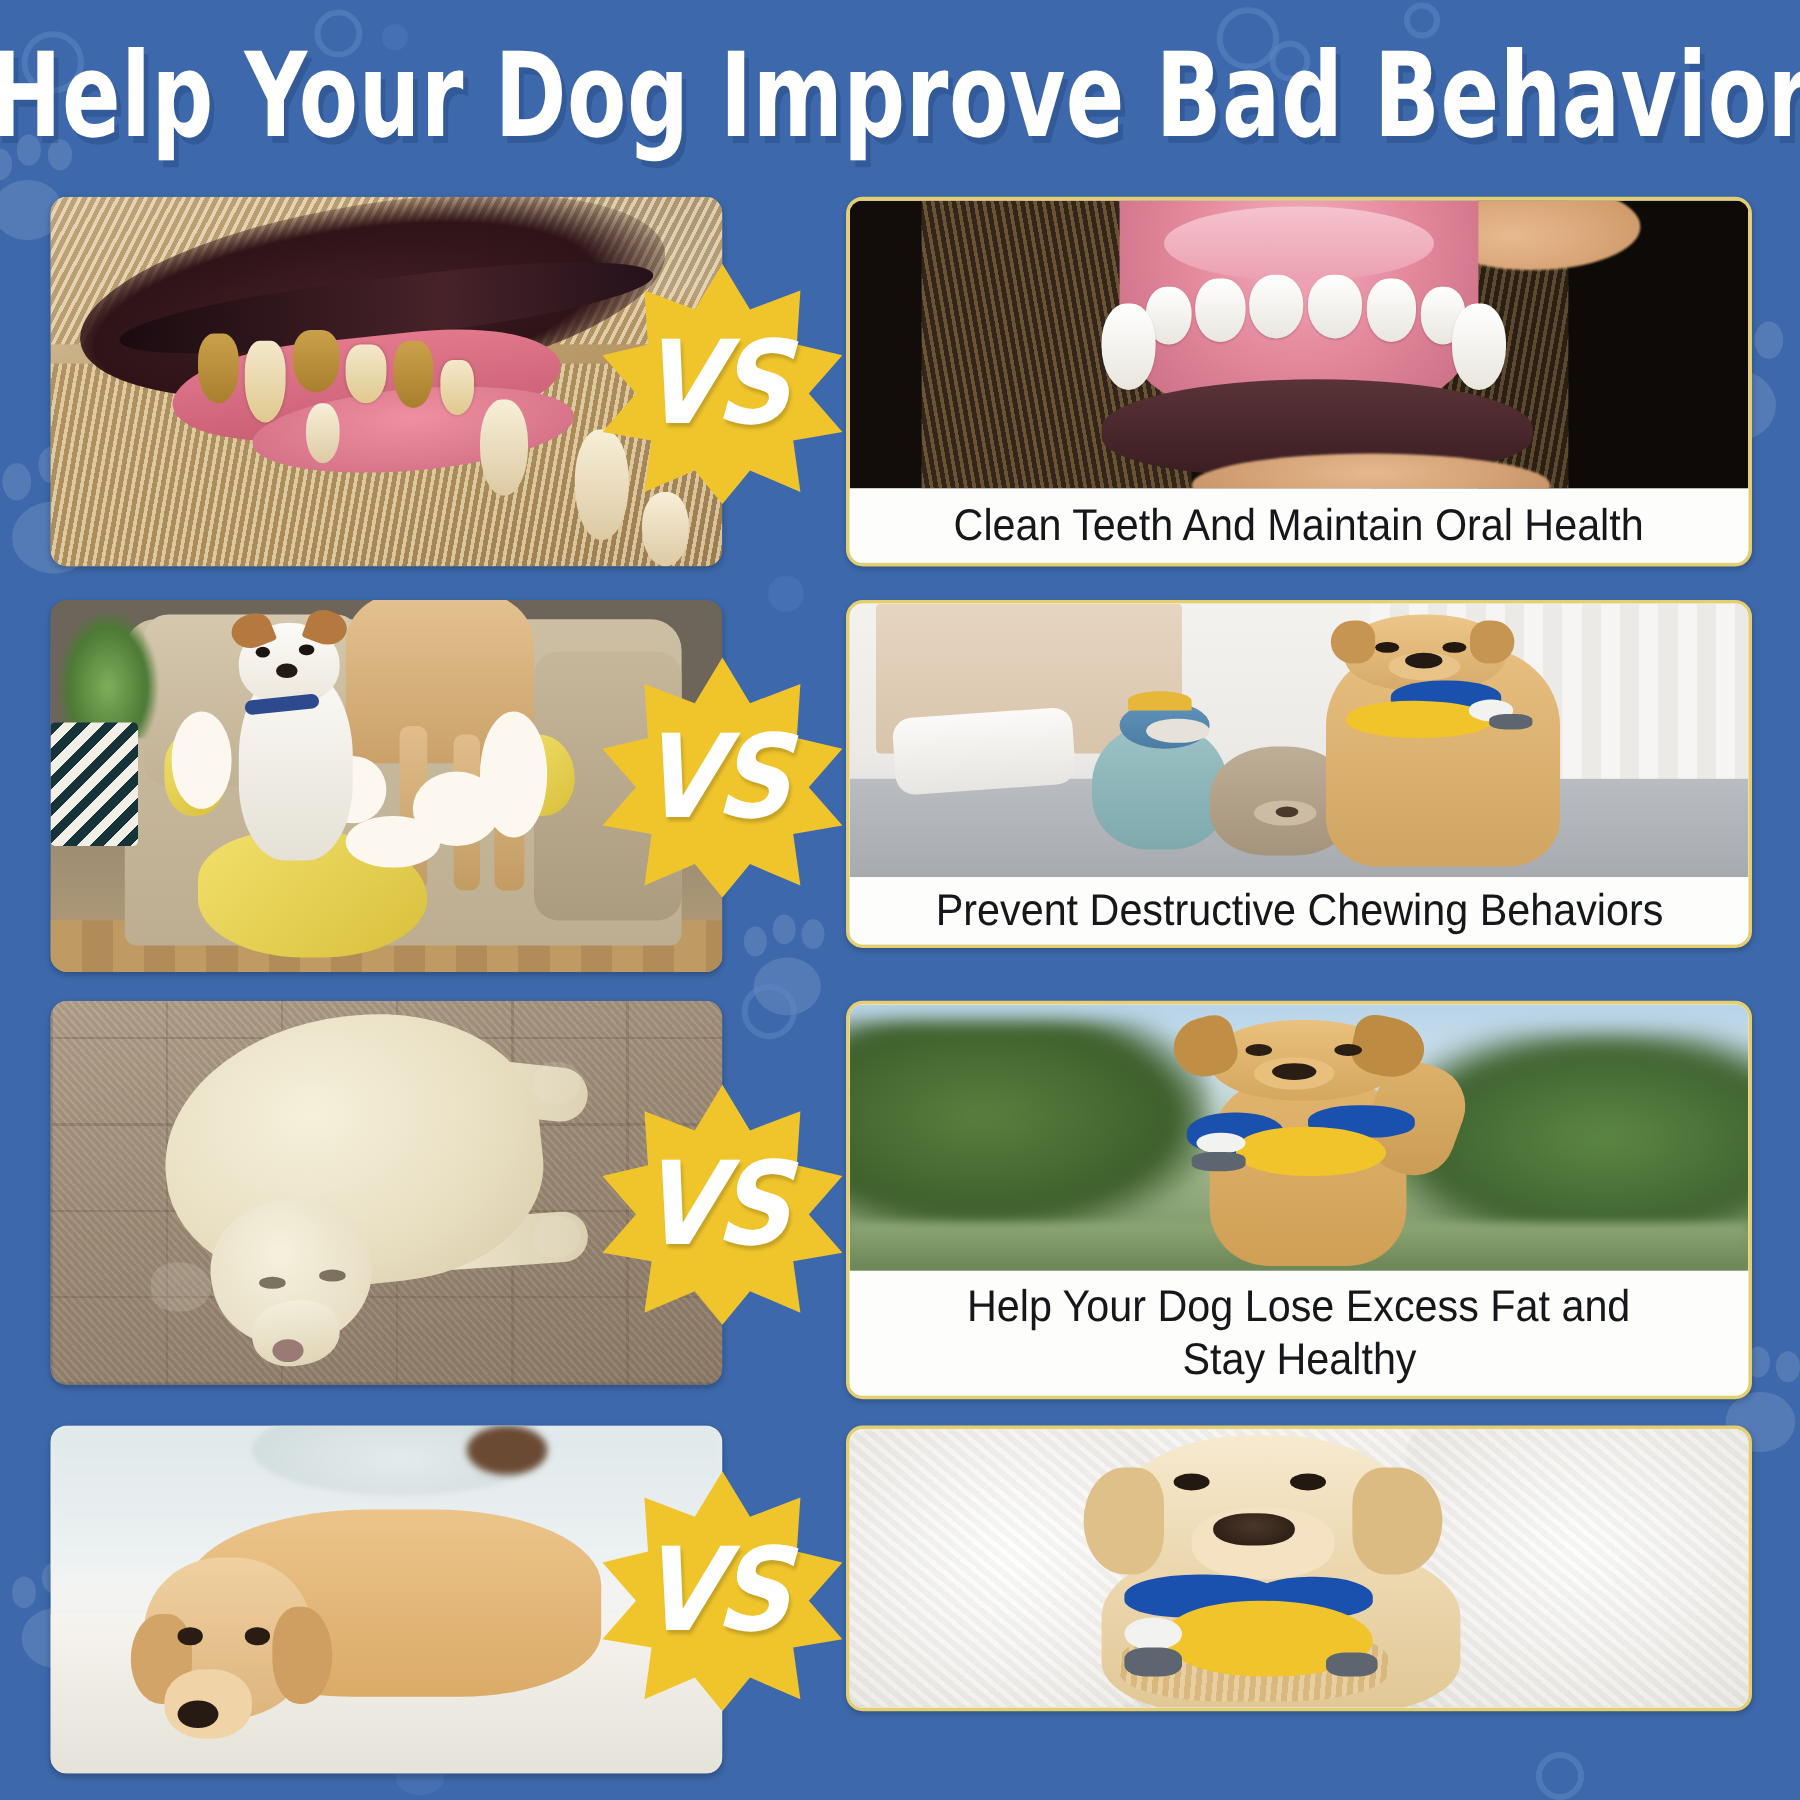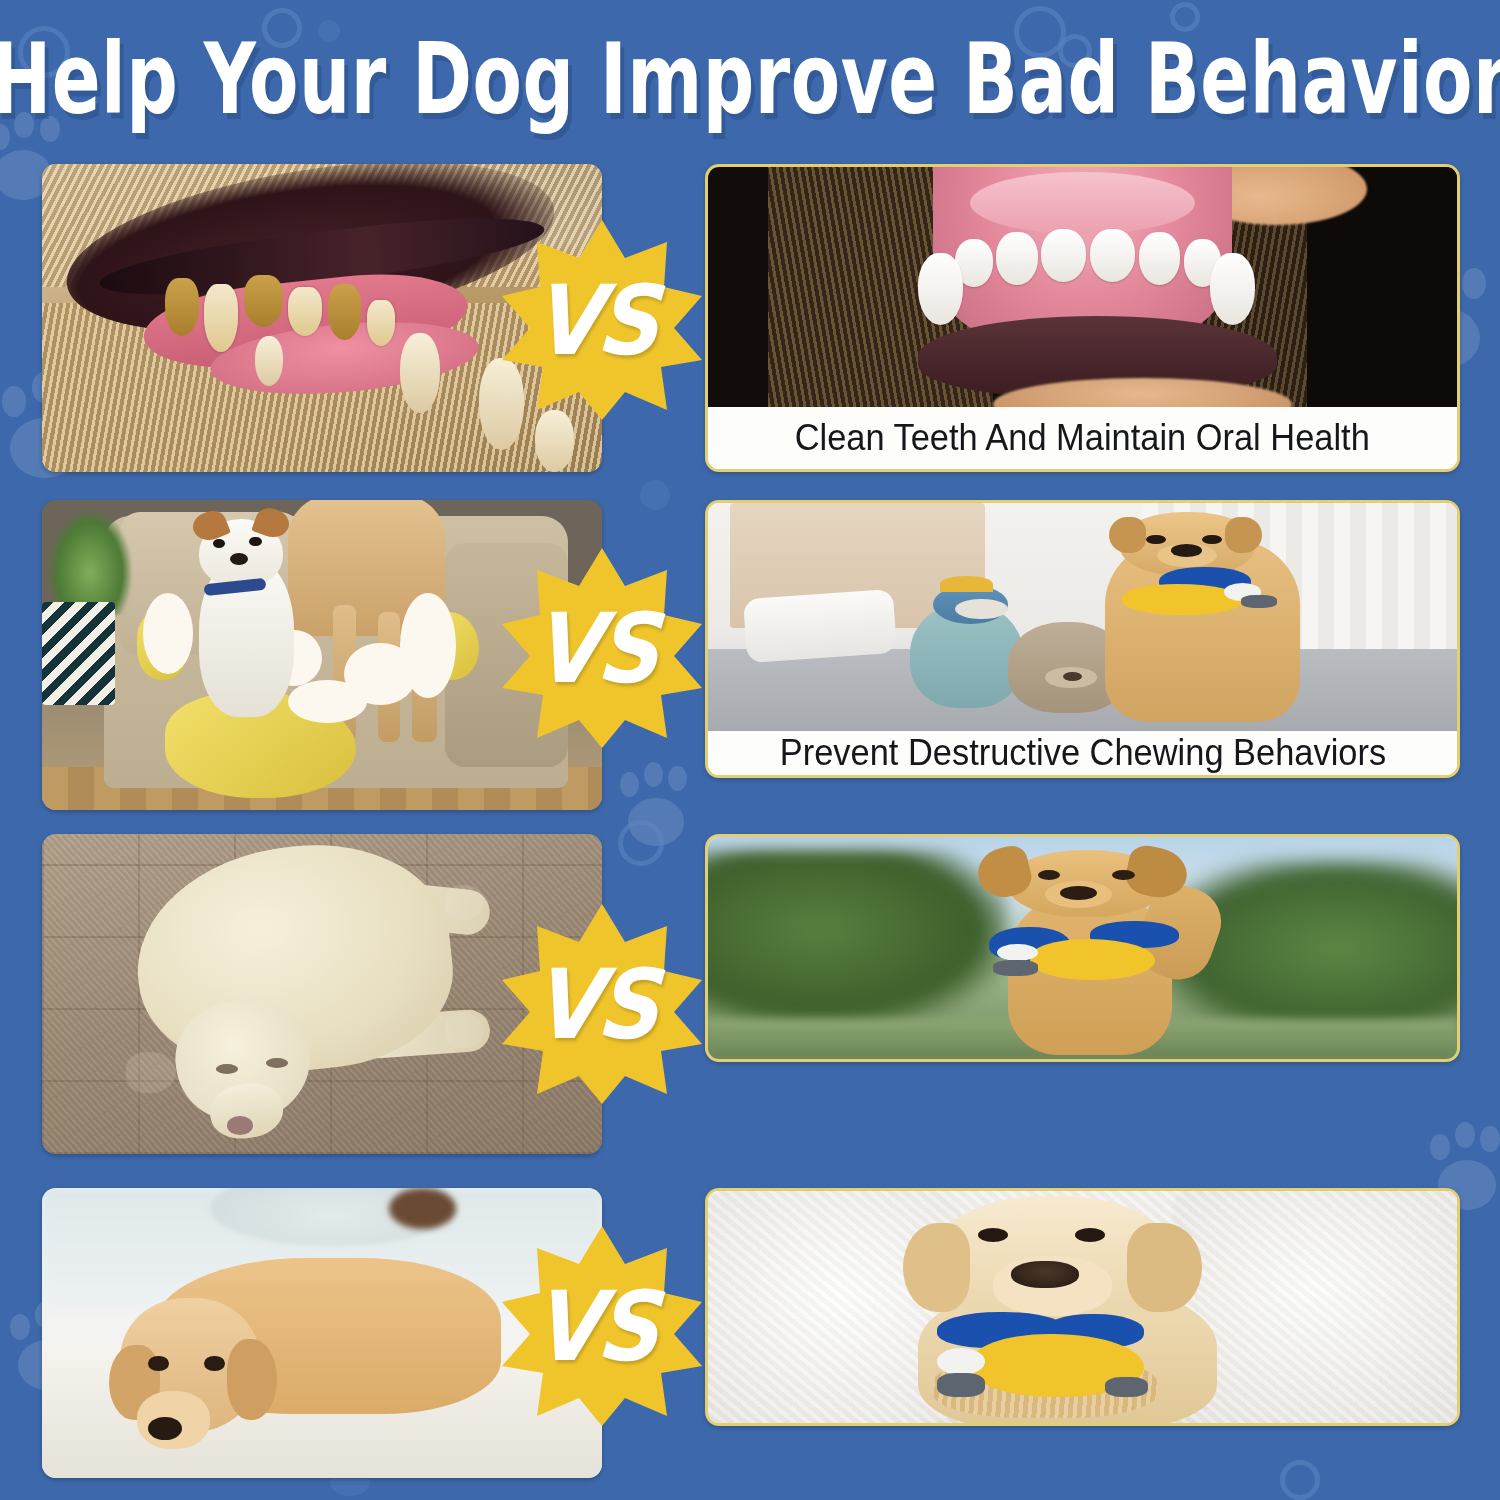--- a/index.html
+++ b/index.html
@@ -535,21 +535,21 @@
           <div class="ly snout"></div>
           <div class="ly nose"></div>
           <div class="toy" style="left:54%;top:28%;width:22%;height:24%;">
             <div class="blue" style="left:28%;top:0;width:56%;height:52%;"></div>
             <div class="yellow" style="left:6%;top:32%;width:74%;height:56%;"></div>
             <div class="white" style="left:68%;top:30%;width:22%;height:32%;"></div>
             <div class="gray" style="left:78%;top:52%;width:22%;height:24%;"></div>
           </div>
         </div>
       </div>
-      <div class="caption" style="height:44px;">
+      <div class="caption" style="height:56px;">
         <span>Prevent Destructive Chewing Behaviors</span>
       </div>
     </div>
   </div>
 
   <div class="row" style="height:350px;">
     <div class="left-card" style="top:8px;height:320px;">
       <div class="photo p5">
         <div class="ly stone"></div>
         <div class="ly grain"></div>
@@ -588,20 +588,24 @@
           <div class="ly snout"></div>
           <div class="ly nose"></div>
           <div class="toy" style="left:37%;top:38%;width:27%;height:30%;">
             <div class="blue" style="left:2%;top:8%;width:40%;height:52%;"></div>
             <div class="blue" style="left:52%;top:0%;width:44%;height:40%;"></div>
             <div class="yellow" style="left:22%;top:26%;width:62%;height:62%;"></div>
             <div class="white" style="left:6%;top:34%;width:20%;height:26%;"></div>
             <div class="gray" style="left:4%;top:58%;width:22%;height:24%;"></div>
           </div>
         </div>
+      </div>
+      <div class="caption" style="height:104px;flex-direction:column;">
+        <span>Help Your Dog Lose Excess Fat and</span>
+        <span>Stay Healthy</span>
       </div>
     </div>
   </div>
 
   <div class="row" style="height:324px;">
     <div class="left-card" style="top:12px;height:290px;">
       <div class="photo p7">
         <div class="ly bedding"></div>
         <div class="ly lump"></div>
         <div class="ly hair"></div>

